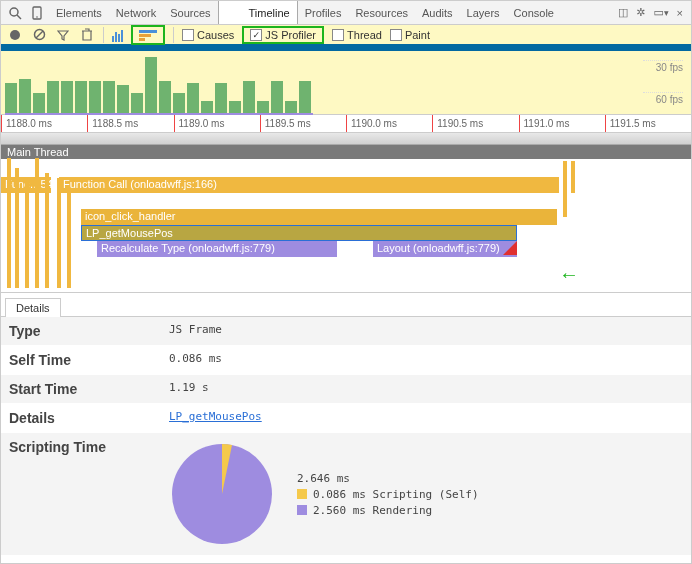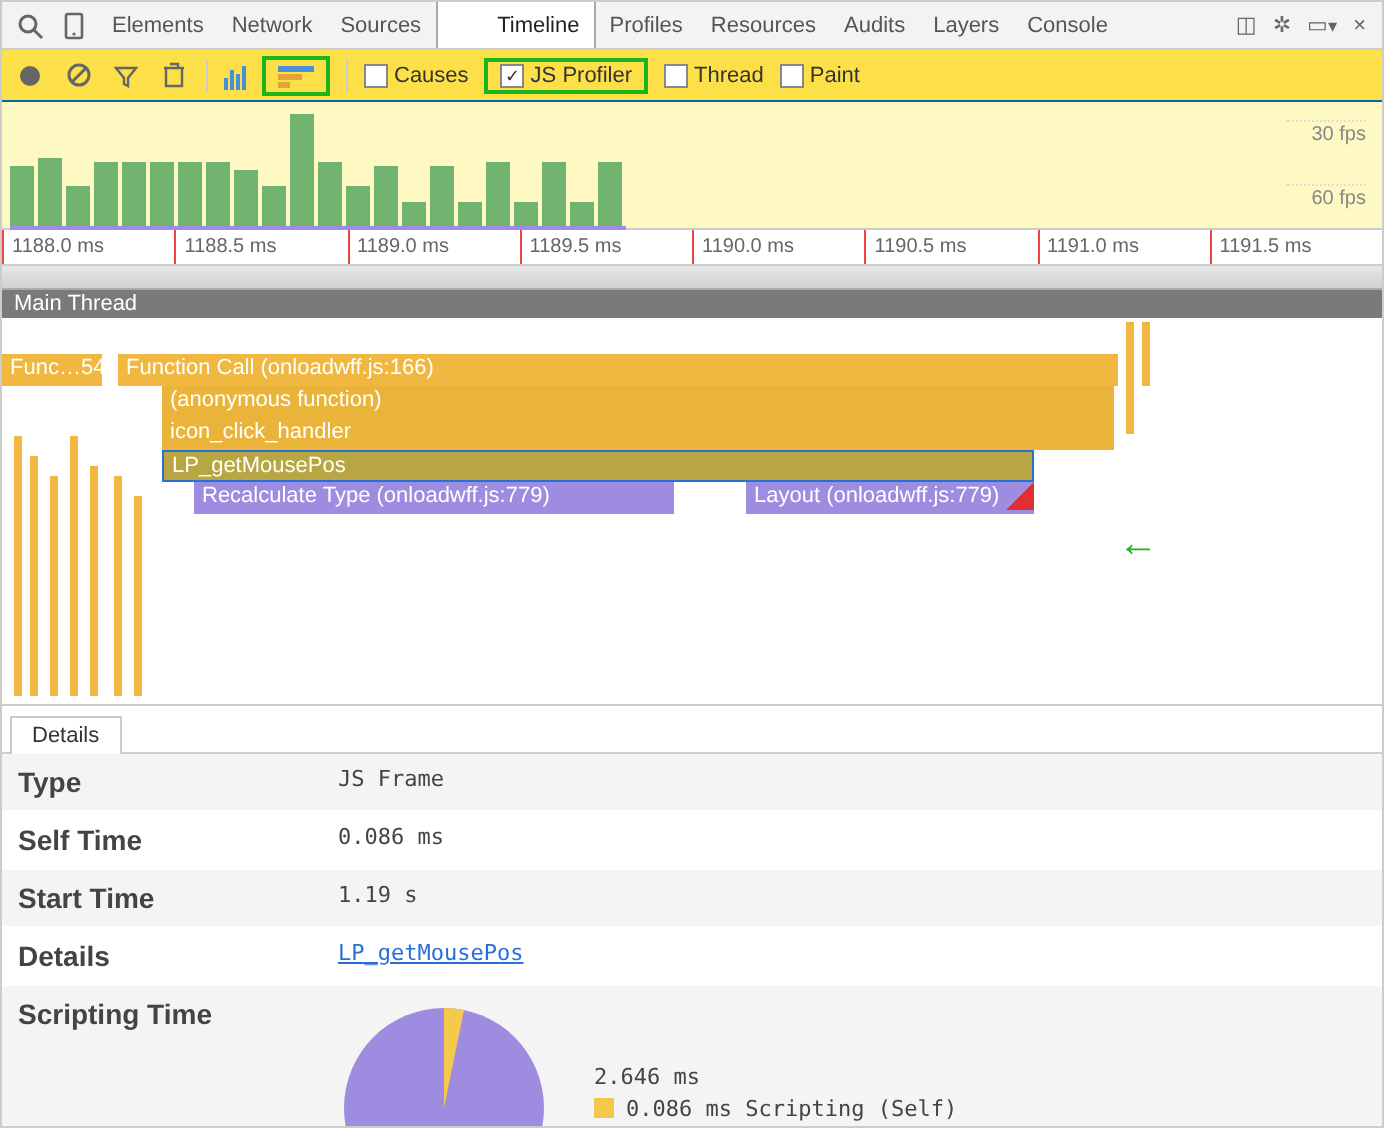--- a/index.html
+++ b/index.html
@@ -8,42 +8,42 @@
   
   .toolbar { display: flex; align-items: center; height: 24px; background: #f3f3f3; border-bottom: 1px solid #ccc; padding: 0 4px; gap: 2px; }
   .toolbar .icon-btn { width: 20px; height: 20px; display: flex; align-items: center; justify-content: center; cursor: pointer; color: #555; }
   .tabs { display: flex; height: 100%; }
   .tab { padding: 4px 7px; cursor: pointer; color: #555; display: flex; align-items: center; }
   .tab.selected { border-left: 1px solid #aaa; border-right: 1px solid #aaa; background: #fff; color: #222; padding-left: 30px; }
   .toolbar .spacer { flex: 1; }
   .right-icons { display: flex; align-items: center; gap: 8px; color: #666; padding-right: 4px; }
   
   
-  .subbar { display: flex; align-items: center; height: 26px; background: #fde047; border-bottom: 1px solid #0369a1; padding: 0 6px; gap: 8px; }
+  .subbar { display: flex; align-items: center; height: 26px; background: #fef9c3; border-bottom: 7px solid #0369a1; padding: 0 6px; gap: 8px; }
   .sub-icon { width: 16px; height: 16px; display:flex; align-items:center; justify-content:center; color:#666; cursor:pointer; }
   .vsep { width:1px; height:16px; background:#ccc; }
   .blue-bars { display:flex; align-items:flex-end; gap:1px; height:14px; }
   .blue-bars span { width:2px; background:#4a90d9; display:block; }
   .green-box { border:2px solid #1db51d; padding:1px 6px; display:flex; align-items:center; }
   .cb { width:12px; height:12px; border:1px solid #888; background:#fff; display:inline-flex; align-items:center; justify-content:center; margin-right:3px; font-size:9px; }
   .cb.checked::after { content:"✓"; color:#333; }
   .cb-wrap { display:flex; align-items:center; cursor:pointer; }
   
   
   .overview { height: 64px; position: relative; border-bottom: 1px solid #ccc; background:#fef9c3; }
   .overview svg { position:absolute; inset:0; }
   .fps-labels { position:absolute; right:8px; top:0; height:100%; display:flex; flex-direction:column; justify-content:space-around; font-size:10px; color:#888; text-align:right; }
   .fps-labels div { border-top:1px dotted #ddd; width:40px; padding-top:1px; }
   
   .ruler { height:18px; border-bottom:1px solid #ccc; display:flex; font-size:10px; color:#666; background:#fff; }
   .ruler div { flex:1; border-left:1px solid #ef4444; padding-left:4px; line-height:18px; }
   .scrubber { height:12px; background: linear-gradient(#e8e8e8,#d0d0d0); border-bottom:1px solid #aaa; }
   
   
-  .flame { position:relative; height:208px; background:#fff; border-bottom:1px solid #ccc; overflow:hidden; }
+  .flame { position:relative; height:148px; background:#fff; border-bottom:1px solid #ccc; overflow:hidden; }
   .thread-hdr { background:#7a7a7a; color:#fff; font-size:11px; padding:1px 6px; }
   .row { position:absolute; height:16px; font-size:11px; color:#fff; overflow:hidden; white-space:nowrap; padding:1px 4px; }
   .ev-click { background:#f5c94b; }
   .fn-call { background:#f0b840; }
   .anon { background:#eab43a; }
   .handler { background:#eab43a; }
   .selected-bar { background:#b8a642; border:1px solid #2a6fd6; }
   .purple { background:#9e8ce0; }
   .tri { position:absolute; width:0; height:0; border-style:solid; border-width:0 0 14px 14px; border-color:transparent transparent #e03030 transparent; }
   .arrow { position:absolute; right:112px; top:116px; color:#1db51d; font-size:20px; font-weight:bold; }
@@ -201,21 +201,20 @@
   <div>1190.5 ms</div>
   <div>1191.0 ms</div>
   <div>1191.5 ms</div>
 </div>
 <div class="scrubber"></div>
 
 <div class="flame">
   <div class="thread-hdr">Main Thread</div>
   <div class="row fn-call" style="left:0; top:32px; width:50px; color:#fff">Func…54)</div>
   <div class="row fn-call" style="left:58px; top:32px; width:500px">Function Call (onloadwff.js:166)</div>
-  <div class="row anon" style="left:80px; top:48px; width:476px">(anonymous function)</div>
   <div class="row handler" style="left:80px; top:64px; width:476px">icon_click_handler</div>
   <div class="row selected-bar" style="left:80px; top:80px; width:436px">LP_getMousePos</div>
   <div class="row purple" style="left:96px; top:96px; width:240px">Recalculate Type (onloadwff.js:779)</div>
   <div class="row purple" style="left:372px; top:96px; width:144px">Layout (onloadwff.js:779)</div>
   <div class="tri" style="left:502px; top:96px"></div>
   <div class="arrow">←</div>
   <div class="mini-col" style="left:6px; height:130px"></div>
   <div class="mini-col" style="left:14px; height:120px"></div>
   <div class="mini-col" style="left:24px; height:110px"></div>
   <div class="mini-col" style="left:34px; height:130px"></div>

